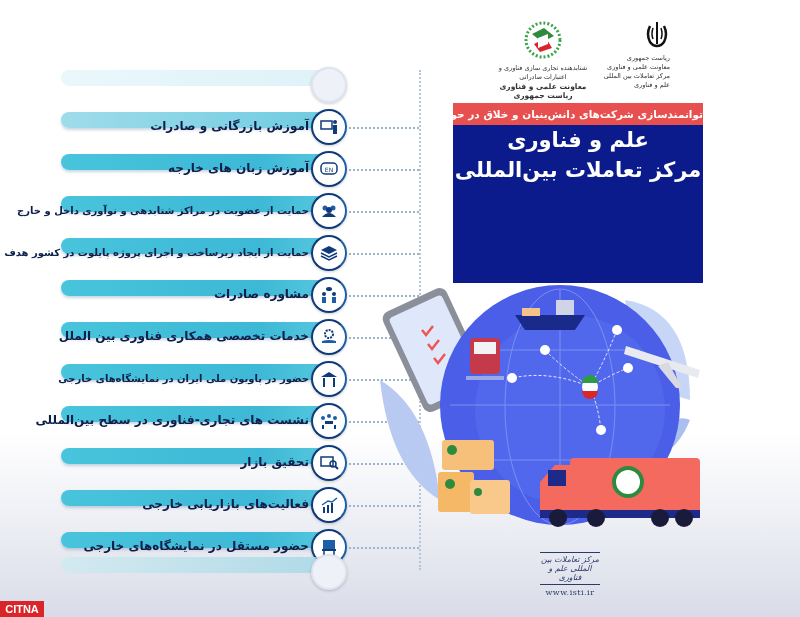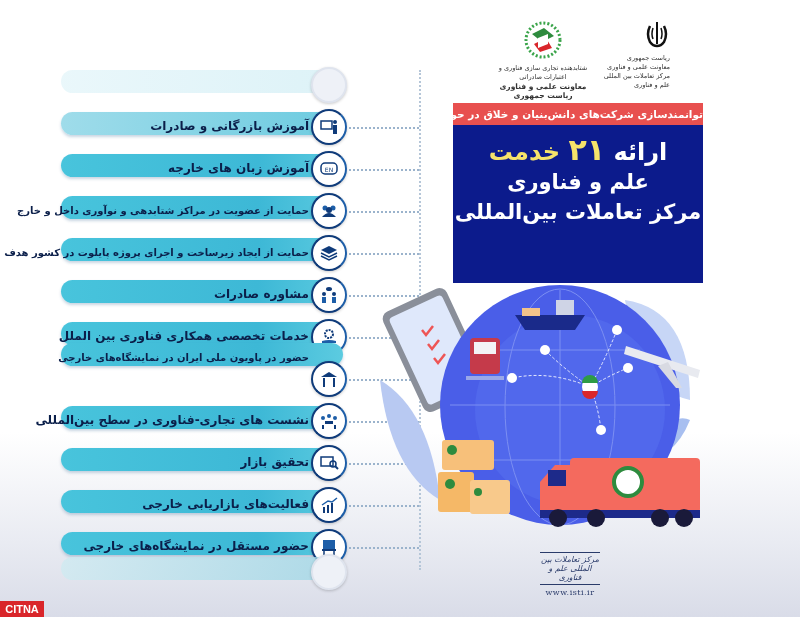--- a/index.html
+++ b/index.html
@@ -1,20 +1,20 @@
 <!DOCTYPE html>
 <html><head>
 <meta charset="utf-8">
 <style>
   *{box-sizing:border-box;margin:0;padding:0}
   html,body{width:800px;height:617px;overflow:hidden}
   body{font-family:"DejaVu Sans",sans-serif;background:linear-gradient(180deg,#ffffff 0%,#ffffff 70%,#e9ebf2 88%,#d9dce8 100%);position:relative}
   .abs{position:absolute}
   
-  .pill{position:absolute;left:61px;width:282px;height:23px;border-radius:15px;background:linear-gradient(90deg,#48c4dc 0%,#3db8d6 70%,#5ccbe0 100%);box-shadow:0 2px 3px rgba(40,90,140,.25)}
+  .pill{position:absolute;left:61px;width:282px;height:16px;border-radius:15px;background:linear-gradient(90deg,#48c4dc 0%,#3db8d6 70%,#5ccbe0 100%);box-shadow:0 2px 3px rgba(40,90,140,.25)}
   .pill .txt{position:absolute;right:34px;top:0;height:29px;line-height:29px;font-size:12px;font-weight:bold;color:#0b1f4a;direction:rtl;white-space:nowrap}
   .pill .txt.small{font-size:10px}
   .pill.faded{background:linear-gradient(90deg,#e6f6fa,#d7f0f6);box-shadow:none;opacity:.85}
   .pill.light{background:linear-gradient(90deg,#9fdcea,#6ccbe0)}
   .pill.fadedbottom{background:linear-gradient(90deg,#cfeaf1,#9fd6e5);opacity:.8;box-shadow:none}
   .icirc{position:absolute;left:311px;width:36px;height:36px;border-radius:50%;background:#fff;border:2px solid #0f3b7a;border-right-color:#1d5ea8;box-shadow:0 1px 3px rgba(0,0,0,.2);display:flex;align-items:center;justify-content:center}
   .icirc.faded{border-color:#dfe4ee;background:#eef1f7}
   .icirc svg{width:20px;height:20px}
   .dots{position:absolute;left:349px;width:70px;height:0;border-top:2px dotted #9bb3cc}
   .vline{position:absolute;left:419px;top:70px;width:0;height:500px;border-left:2px dotted #b5c6d8}
@@ -100,21 +100,21 @@
     <div class="pill" style="top: 322px;">
       <div class="txt">خدمات تخصصی همکاری فناوری بین الملل</div>
     </div>
     <div class="icirc" style="top: 319px;">
       <svg viewBox="0 0 20 20">
         <circle cx="10" cy="7" r="4" fill="none" stroke="#0f3b7a" stroke-width="2" stroke-dasharray="2 1"></circle>
         <path d="M3 14 Q10 12 17 14 L17 16 L3 16 Z" fill="#1d5ea8"></path>
       </svg>
     </div>
     <div class="dots" style="top: 337px;"></div>
-    <div class="pill" style="top: 343px; text-align: right;">
+    <div class="pill" style="top: 364px; text-align: right;">
       <div class="txt small">حضور در پاویون ملی ایران در نمایشگاه‌های خارجی</div>
     </div>
     <div class="icirc" style="top: 361px;">
       <svg viewBox="0 0 20 20">
         <path d="M2 8 L10 3 L18 8 Z" fill="#0f3b7a"></path>
         <rect x="4" y="9" width="2" height="9" fill="#0f3b7a"></rect>
         <rect x="14" y="9" width="2" height="9" fill="#0f3b7a"></rect>
       </svg>
     </div>
     <div class="dots" style="top: 379px;"></div>
@@ -187,25 +187,20 @@
     <path d="M9 8 Q7 14 9 19 M17 8 Q19 14 17 19" fill="none" stroke="#111" stroke-width="1.5"></path>
   </svg>
   <div class="logo-text">ریاست جمهوری</div>
   <div class="logo-text">معاونت علمی و فناوری</div>
   <div class="logo-text">مرکز تعاملات بین المللی علم و فناوری</div>
 </div>
 
 <div class="red-banner">توانمندسازی شرکت‌های دانش‌بنیان و خلاق در حوزه صادرات</div>
 
 <div class="blue-panel">
-  <div class="l1">
-    <span>ارائه</span>
-    <span class="hl" style="font-size:30px">۲۱</span>
-    <span class="hl">خدمت</span>
-  </div>
   <div class="l">علم و فناوری</div>
   <div class="l">مرکز تعاملات بین‌المللی</div>
 </div>
 
 <svg class="abs" style="left:370px;top:270px" width="330" height="270" viewBox="0 0 330 270">
 
   <path d="M10 110 Q60 140 70 230 Q20 200 10 110 Z" fill="#b8c9f2"></path>
   <path d="M255 30 Q320 40 320 130 Q270 120 255 30 Z" fill="#c7d6f6"></path>
   <path d="M250 190 Q300 140 320 150 Q300 200 250 190 Z" fill="#a8bff0"></path>
 

